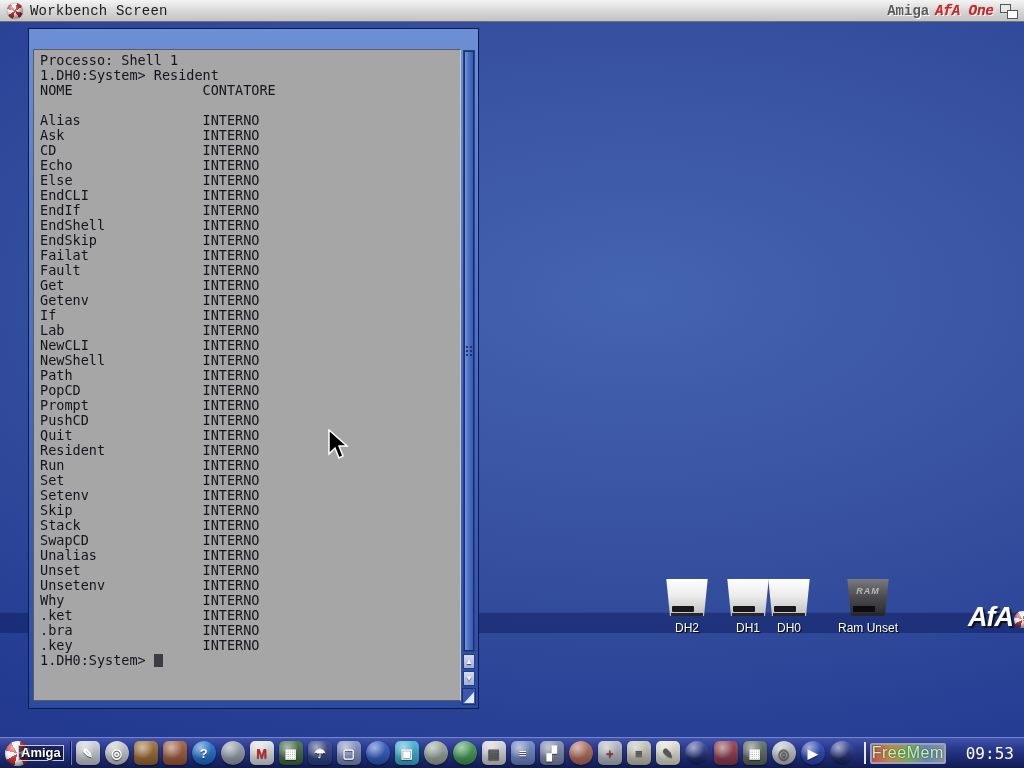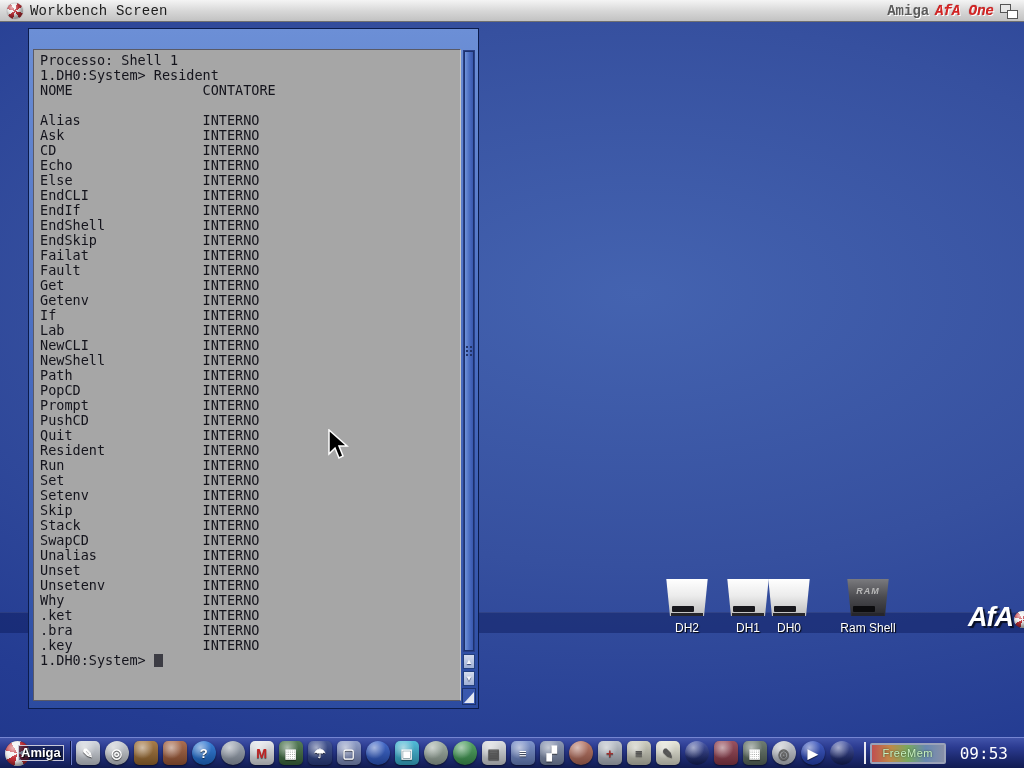--- a/index.html
+++ b/index.html
@@ -121,22 +121,22 @@
   .tico { width:24px; height:24px; border-radius:5px; display:flex; align-items:center; justify-content:center;
     font-size:13px; font-weight:bold; color:#fff; text-shadow:0 1px 1px rgba(0,0,0,.6);
     background-image:radial-gradient(circle at 35% 28%, rgba(255,255,255,.55), rgba(255,255,255,0) 48%),
       linear-gradient(rgba(255,255,255,.12), rgba(0,0,0,.32)); box-shadow:0 1px 2px rgba(0,0,0,.5); }
   .tico.circle { border-radius:50%; }
   .tico.boingico { background-color:transparent; box-shadow:none; }
   .fm-handle { width:2px; height:22px; margin:0 4px 0 10px; background:#e8e8f0; }
   .freemem { width:76px; height:21px; border:2px solid #9aa2b8; border-radius:2px;
     background:linear-gradient(90deg,#c05050 0%,#c08848 25%,#78a860 50%,#6888b0 75%,#8890a8 100%);
     display:flex; align-items:center; justify-content:center; }
-  .freemem span { font-size:11px; color:#c8f0c0; text-shadow:0 0 2px #204020; letter-spacing:.5px; }
-  .clock { margin-left:14px; font-family:"DejaVu Sans Mono", monospace; font-size:16px; color:#fff; }
+  .freemem span { font-size:16px; color:#c8f0c0; text-shadow:0 0 2px #204020; letter-spacing:.5px; }
+  .clock { margin-left:20px; font-family:"DejaVu Sans Mono", monospace; font-size:16px; color:#fff; }
 </style>
 </head>
 <body>
 
 <div class="screenbar">
   <div class="boing screenball"></div>
   <span class="stitle">Workbench Screen</span>
   <div class="sb-right">
     <span class="sb-amiga">Amiga</span>
     <span class="sb-afa">AfA One</span>
@@ -176,21 +176,21 @@
     </div>
     <span class="dlabel">DH0</span>
   </div>
 
   <div class="dicon" style="left:833px;">
     <div class="drive ram" style="margin-top:9px;">
       <span class="ramtxt">RAM</span>
       <div class="slot"></div>
         <div class="base"></div>
     </div>
-    <span class="dlabel">Ram Shell</span>
+    <span class="dlabel">Ram Unset</span>
   </div>
 
   <div class="afalogo">
     <span>AfA</span>
     <span class="boing ball"></span>
     <span>ne</span>
   </div>
 
   <div class="window">
 

